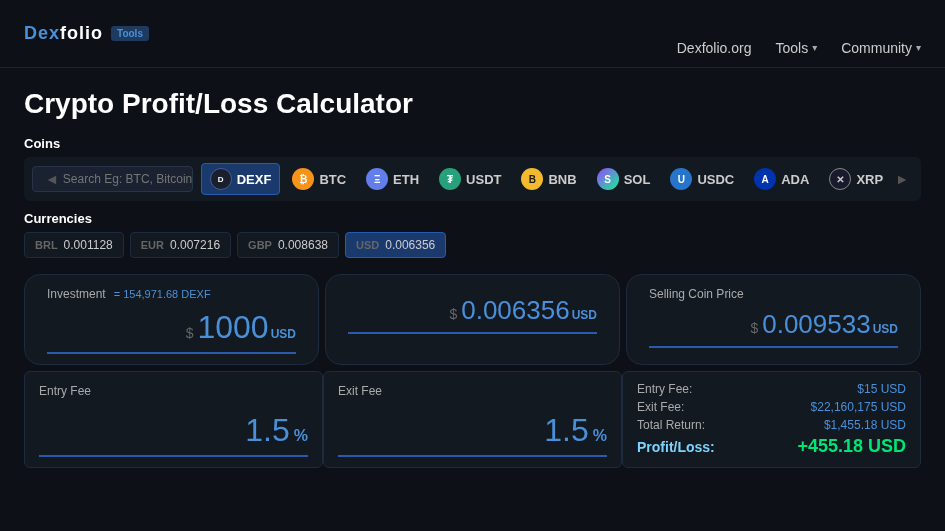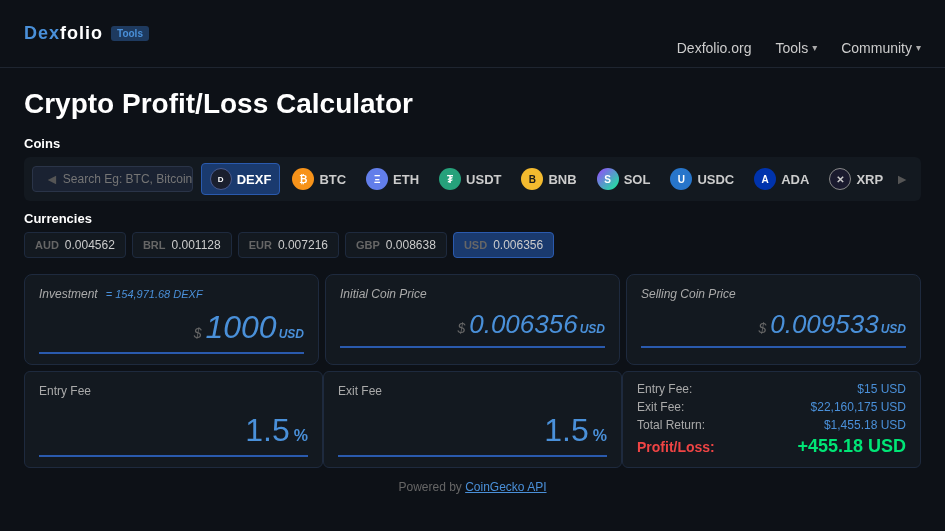--- a/index.html
+++ b/index.html
@@ -176,23 +176,22 @@
     .calc-grid {
       display: grid;
       grid-template-columns: 1fr 1fr 1fr;
       gap: 6px;
       margin-bottom: 6px;
     }
 
     .calc-card {
       background: #131920;
       border: 1px solid #1e2a3e;
-      border-radius: 8px;
-      padding: 12px 14px 10px;
-      font-style: italic;
+      border-radius: 16px;
+      padding: 12px 22px 10px;
     }
 
     .calc-card-label {
       font-size: 12px;
       color: #aaa;
       margin-bottom: 4px;
       display: flex;
       align-items: center;
       gap: 8px;
     }
@@ -270,21 +269,21 @@
 
     .profit-line {
       display: flex;
       justify-content: space-between;
       align-items: center;
       margin-top: 4px;
     }
     .profit-label {
       font-size: 14px;
       font-weight: 700;
-      color: #ef4444;
+      color: #7dd3fc;
     }
     .profit-value {
       font-size: 18px;
       font-weight: 700;
       color: #00e676;
     }
 
     
     .footer {
       text-align: center;
@@ -373,24 +372,20 @@
         <div class="coin-icon xrp">✕</div>
         <span>XRP</span>
       </div>
     </div>
     <span class="nav-arrow">►</span>
   </div>
 
   <div class="section-label">Currencies</div>
   <div class="currencies-row">
     <div class="currency-badge">
-      <span class="cur-label">AUD</span>
-      <span class="cur-value">0.004562</span>
-    </div>
-    <div class="currency-badge">
       <span class="cur-label">BRL</span>
       <span class="cur-value">0.001128</span>
     </div>
     <div class="currency-badge">
       <span class="cur-label">EUR</span>
       <span class="cur-value">0.007216</span>
     </div>
     <div class="currency-badge">
       <span class="cur-label">GBP</span>
       <span class="cur-value">0.008638</span>
@@ -409,23 +404,20 @@
         <span class="calc-card-sublabel">= 154,971.68 DEXF</span>
       </div>
       <div class="calc-value-row">
         <span class="calc-dollar">$</span>
         <span class="calc-value">1000</span>
         <span class="calc-unit">USD</span>
       </div>
     </div>
 
     <div class="calc-card">
-      <div class="calc-card-label">
-        <span>Initial Coin Price</span>
-      </div>
       <div class="calc-value-row">
         <span class="calc-dollar">$</span>
         <span class="calc-value" style="font-size:26px;">0.006356</span>
         <span class="calc-unit">USD</span>
       </div>
     </div>
 
     <div class="calc-card">
       <div class="calc-card-label">
         <span>Selling Coin Price</span>
@@ -473,17 +465,14 @@
         <span class="r-label">Total Return:</span>
         <span class="r-value">$1,455.18 USD</span>
       </div>
       <div class="profit-line">
         <span class="profit-label">Profit/Loss:</span>
         <span class="profit-value">+455.18 USD</span>
       </div>
     </div>
   </div>
 
-  <div class="footer">
-    <span>Powered by </span><a>CoinGecko API</a>
-  </div>
 
 </div>
 
 </body></html>

